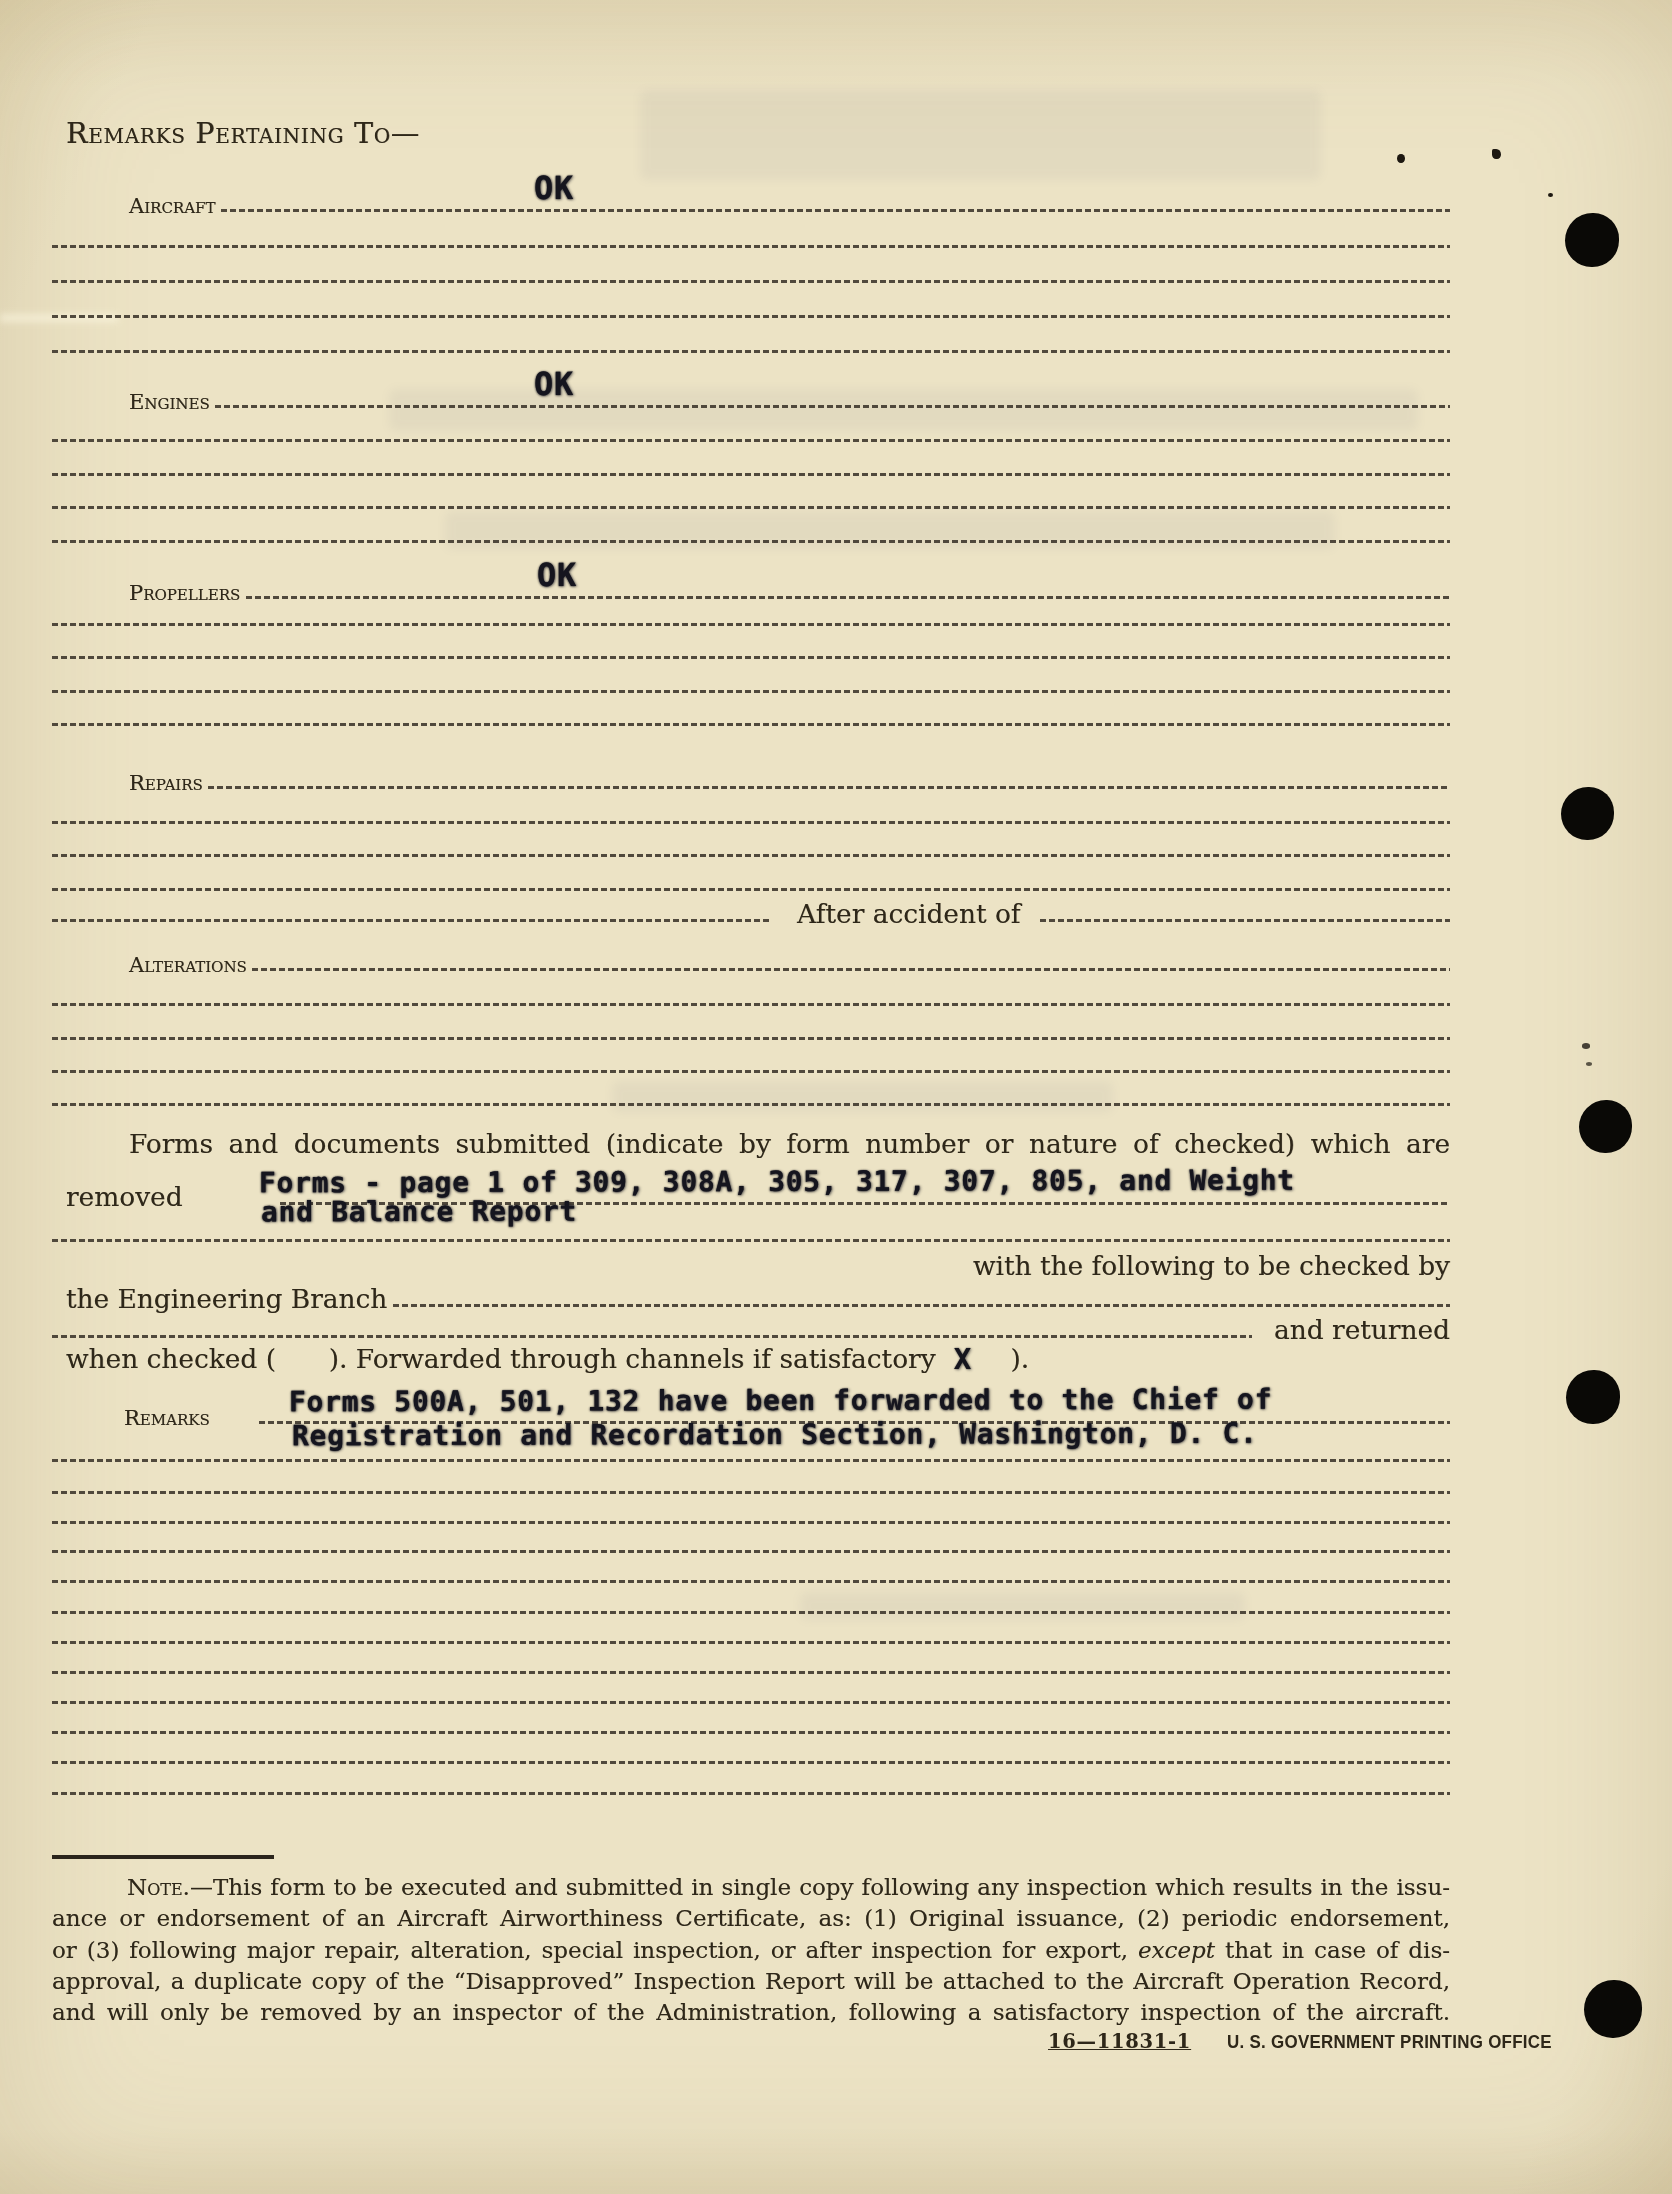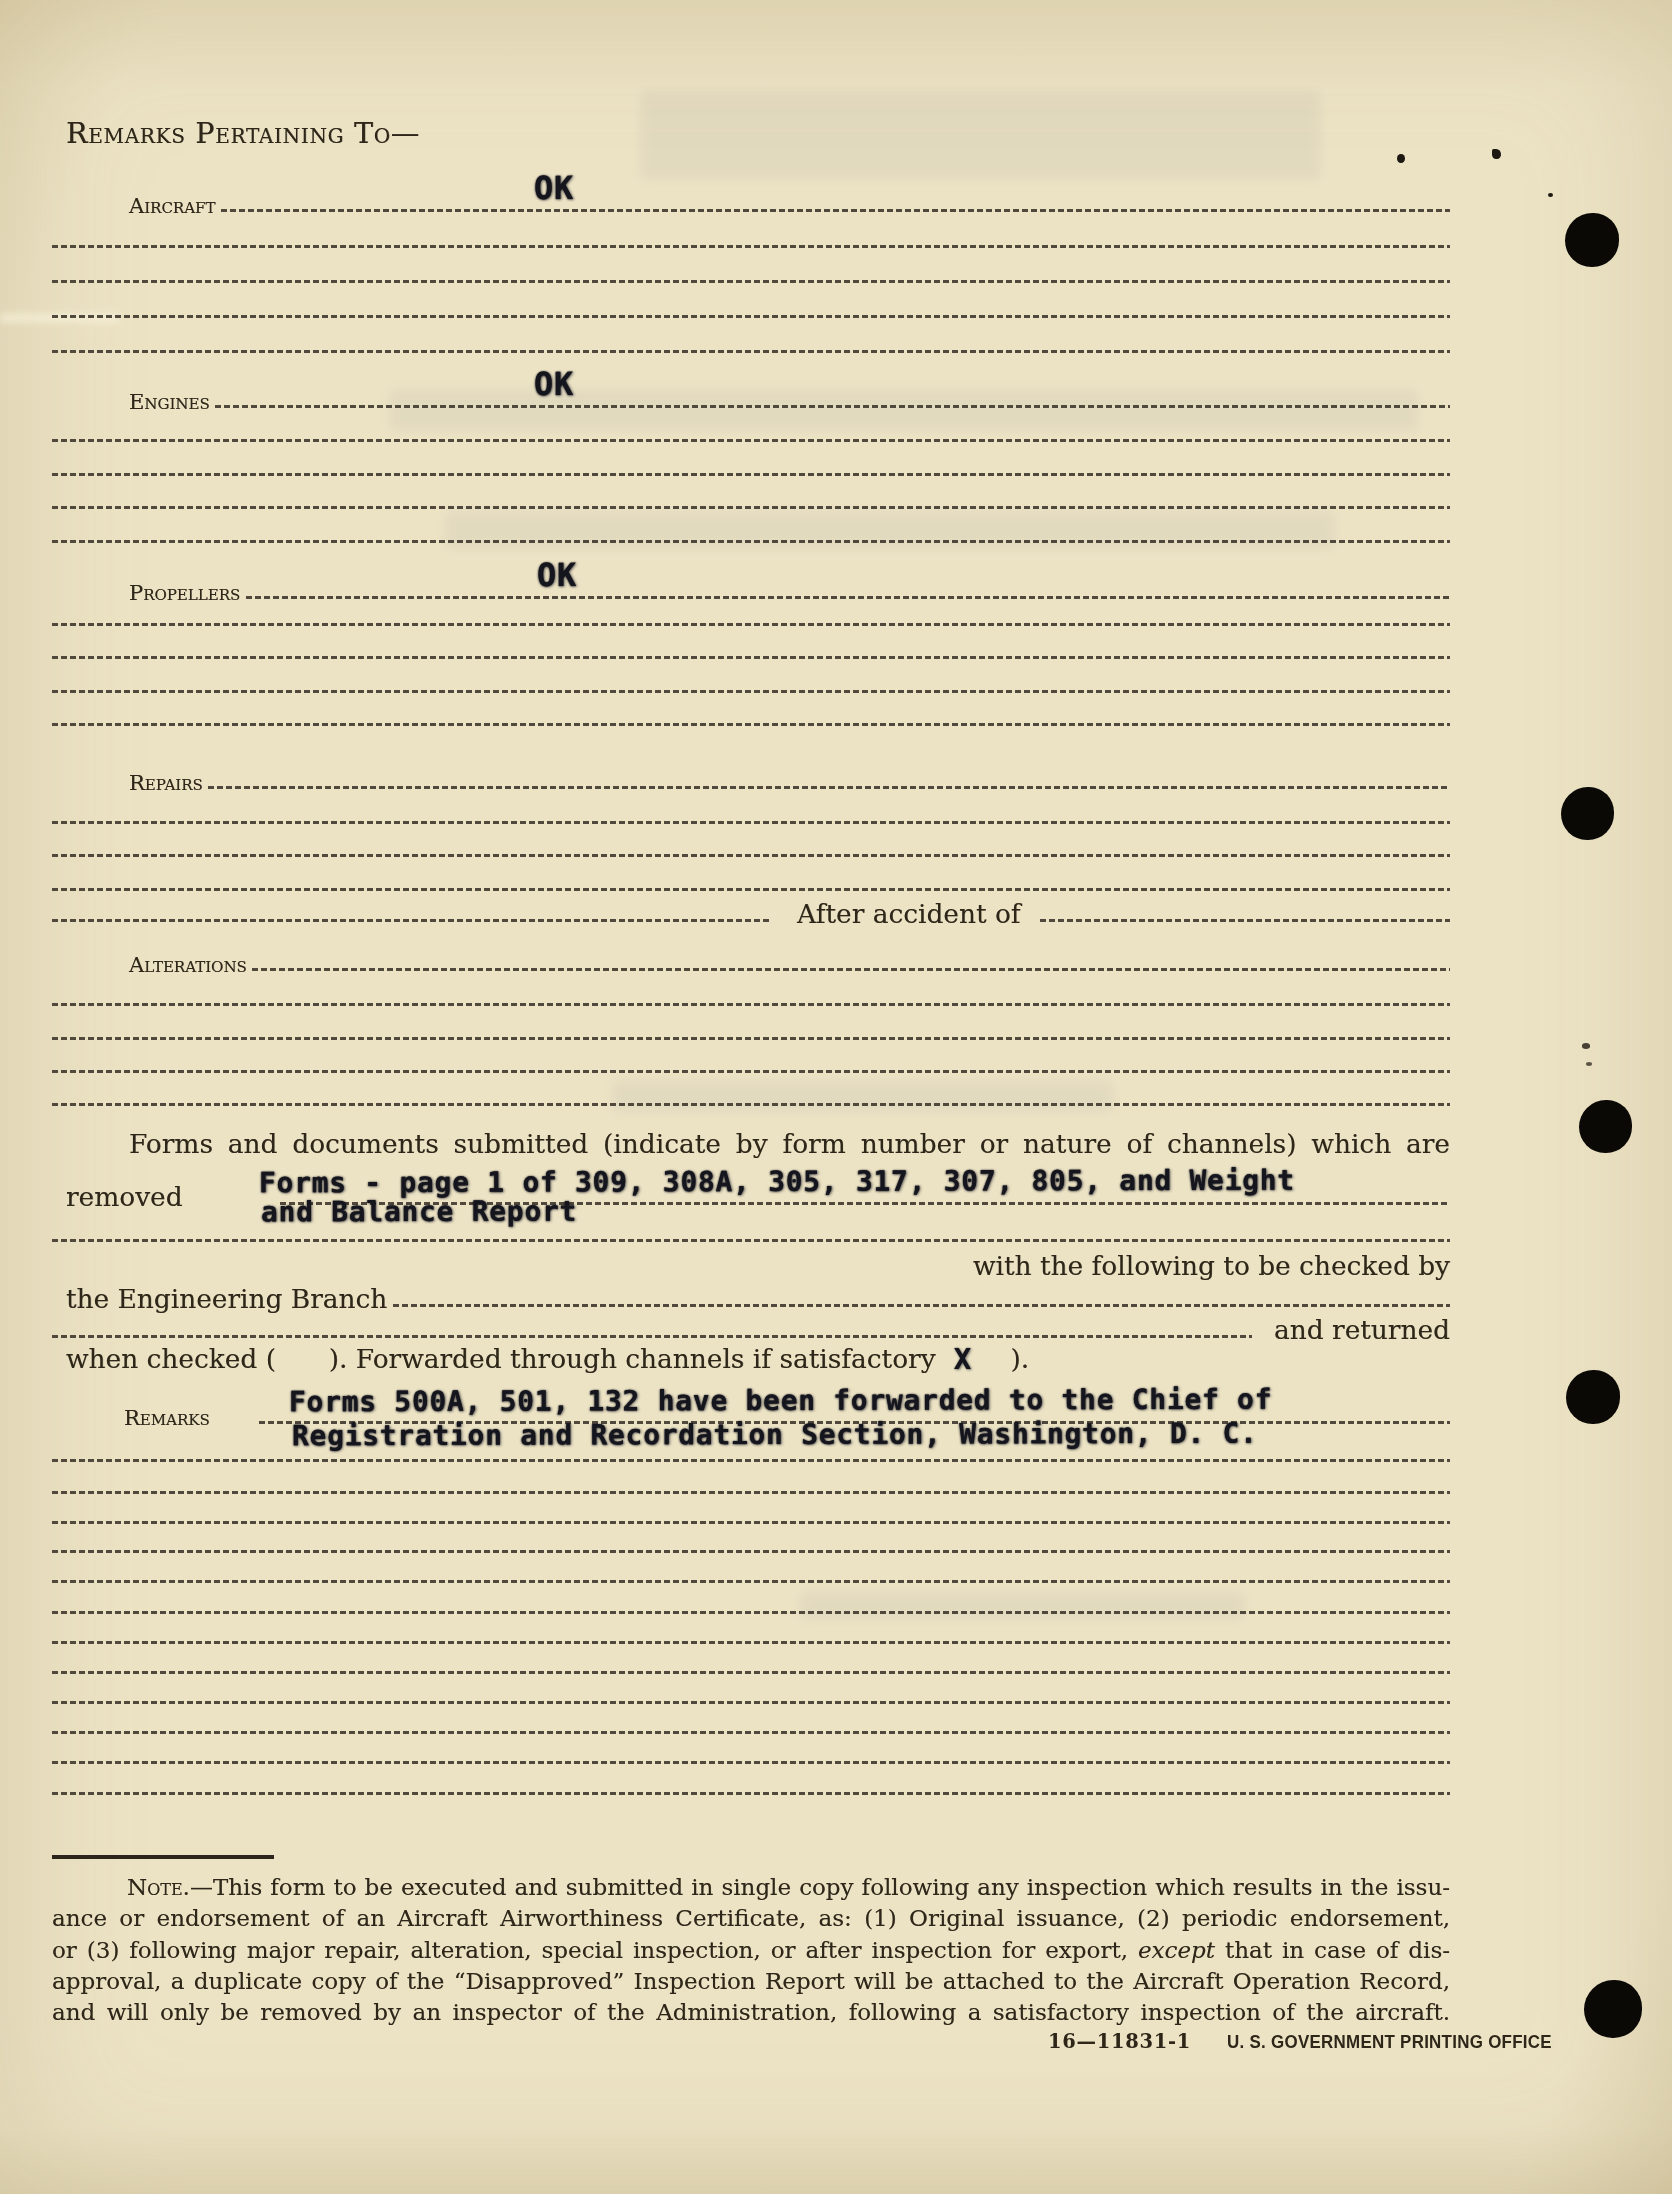--- a/index.html
+++ b/index.html
@@ -46,21 +46,21 @@
   .note { position:absolute; left:52px; right:223px; font-size:23px; line-height:1.36;
           text-shadow:0.2px 0.2px 0 rgba(46,39,25,.4); }
   .note-line { text-align:justify; text-align-last:justify; }
   .note-line.first { padding-left:75px; }
   .smallcaps { font-variant:small-caps; }
   .ital { font-style:italic; }
   .rule { position:absolute; background:#2b251c; }
   .hole { position:absolute; background:#0a0906; border-radius:52% 48% 50% 50%; }
   .speck { position:absolute; background:#1d1811; border-radius:50%; }
   .footer { position:absolute; display:flex; align-items:baseline; gap:36px; }
-  .foot-code { font-size:19.5px; font-weight:bold; letter-spacing:0.7px; }
+  .foot-code { font-size:19.5px; font-weight:bold; letter-spacing:0.7px;text-decoration:underline; }
   .foot-gpo { font-family:"Liberation Sans", sans-serif; font-weight:bold; font-size:18px;
               letter-spacing:0.3px; transform:scaleX(.94); transform-origin:left; }
   .smudge { position:absolute; background:#6d6d7c; opacity:.07; filter:blur(4.9px); border-radius:7px; }
   .crease { position:absolute; background:#fffbe6; opacity:.55; filter:blur(3.5px); }
 </style>
 </head>
 <body>
 
 <div class="page">
 
@@ -119,21 +119,21 @@
 
   <div class="row" style="top:942px; left:129px;justify-content:space-between;">
     <span class="lbl">Alterations</span>
     <span class="fill"></span>
   </div>
   <div class="dots" style="top:1003px;"></div>
   <div class="dots" style="top:1037px;"></div>
   <div class="dots" style="top:1070px;"></div>
   <div class="dots" style="top:1103px;"></div>
 
-  <div class="para" style="top:1128px;">Forms and documents submitted (indicate by form number or nature of channels) which are</div>
+  <div class="para" style="top:1128px;">Forms and documents submitted (indicate by form number or nature of checked) which are</div>
 
   <div class="typed" style="left:259px; top:1167px;">Forms - page 1 of 309, 308A, 305, 317, 307, 805, and Weight</div>
   <div class="row" style="top:1176px; left:66px;">
     <span class="txt">removed</span>
     <span class="fill" style="margin-left:97px;"></span>
   </div>
   <div class="typed" style="left:261px; top:1197px;">and Balance Report</div>
   <div class="dots" style="top:1239px;"></div>
 
   <div class="row" style="top:1245px;flex-direction:column;">

